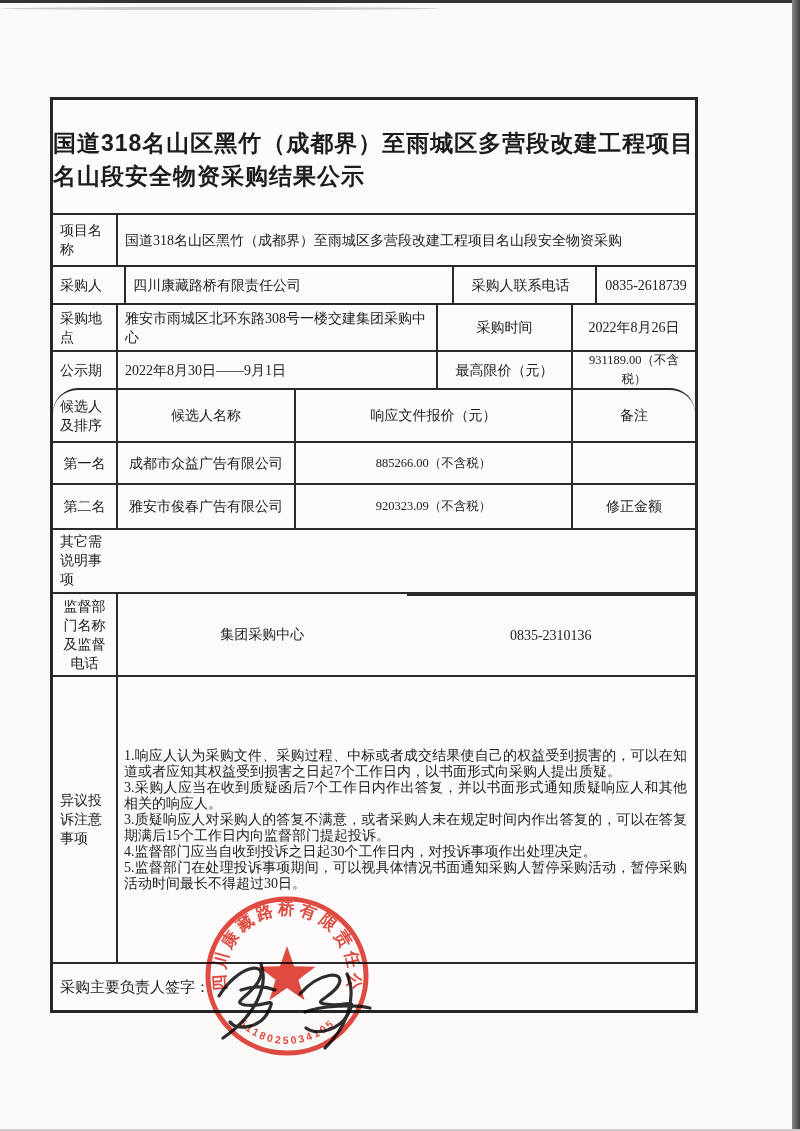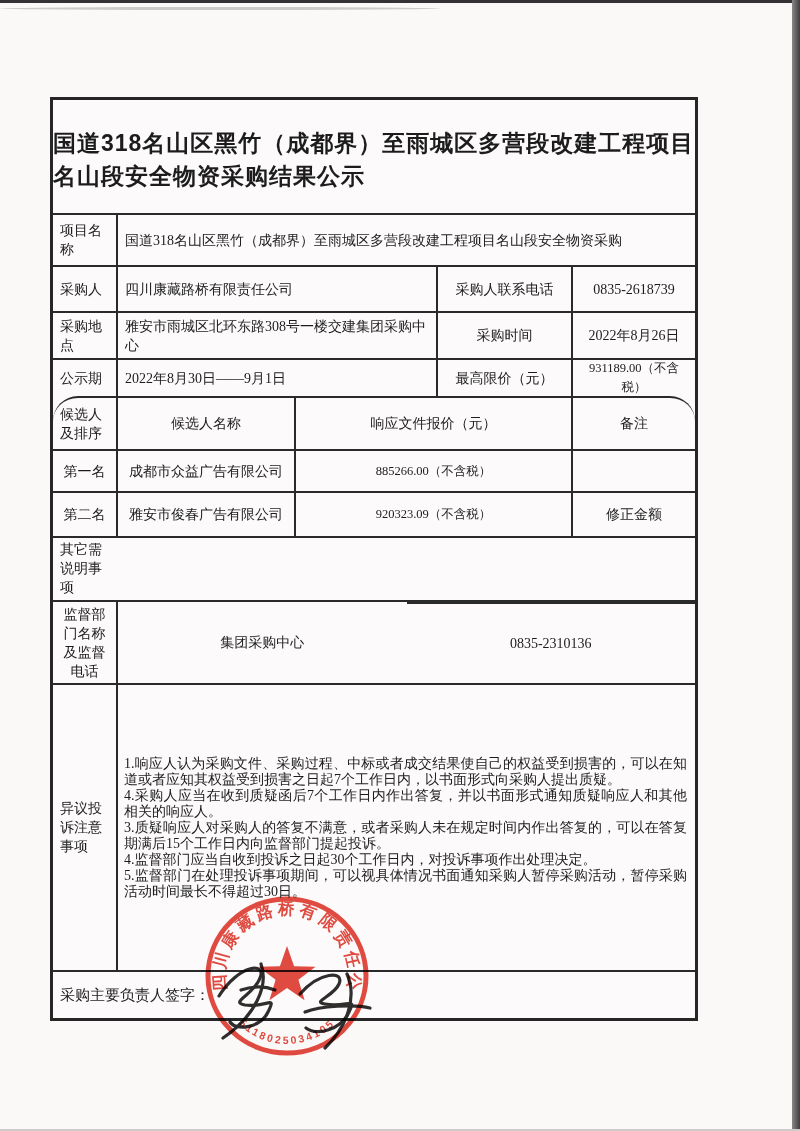--- a/index.html
+++ b/index.html
@@ -46,21 +46,21 @@
   
   .w-label { width:63px; flex:none; }
   .w-rest  { flex:1; }
   .w-v1    { width:320px; flex:none; }   
   .w-l2    { width:135px; flex:none; }   
   .w-v2    { flex:1; }                   
   .w-name  { width:178px; flex:none; }   
   .w-price { width:277px; flex:none; }   
   .w-rem   { flex:1; }                   
 
-  .h-r1 { height:52px; } .h-r2 { height:46px; } .h-r3 { height:47px; }
+  .h-r1 { height:52px; } .h-r2 { height:38px;gap:8px; } .h-r3 { height:47px; }
   .h-r4 { height:38px; } .h-hd { height:53px;border-radius:25px; } .h-c1 { height:42px; }
   .h-c2 { height:45px; } .h-ot { height:64px;flex-direction:column; } .h-sv { height:83px; }
   .h-nt { height:287px; } .h-sg { height:48px; }
 
   .small { font-size:12.5px; }
   .sub-stack { display:flex; align-items:stretch; padding:0; }
   .sub-row { flex:1; display:flex; align-items:center; justify-content:center; }
   .sub-row + .sub-row { border-top:2px solid #2a2a2a; }
 
   .notice-cell { align-items:center; }
@@ -148,21 +148,21 @@
       <div class="sub-row">集团采购中心</div>
       <div class="sub-row">0835-2310136</div>
     </div>
   </div>
 
   <div class="row h-nt">
     <div class="cell nolb left w-label">异议投诉注意事项</div>
     <div class="cell w-rest notice-cell">
       <div class="notice-text">
         <p>1.响应人认为采购文件、采购过程、中标或者成交结果使自己的权益受到损害的，可以在知道或者应知其权益受到损害之日起7个工作日内，以书面形式向采购人提出质疑。</p>
-        <p>4.采购人应当在收到质疑函后7个工作日内作出答复，并以书面形式通知质疑响应人和其他相关的响应人。</p>
+        <p>3.采购人应当在收到质疑函后7个工作日内作出答复，并以书面形式通知质疑响应人和其他相关的响应人。</p>
         <p>3.质疑响应人对采购人的答复不满意，或者采购人未在规定时间内作出答复的，可以在答复期满后15个工作日内向监督部门提起投诉。</p>
         <p>4.监督部门应当自收到投诉之日起30个工作日内，对投诉事项作出处理决定。</p>
         <p>5.监督部门在处理投诉事项期间，可以视具体情况书面通知采购人暂停采购活动，暂停采购活动时间最长不得超过30日。</p>
       </div>
     </div>
   </div>
 
   <div class="row h-sg sig-row">
     <div class="cell nolb left w-rest">采购主要负责人签字：</div>
   </div>

